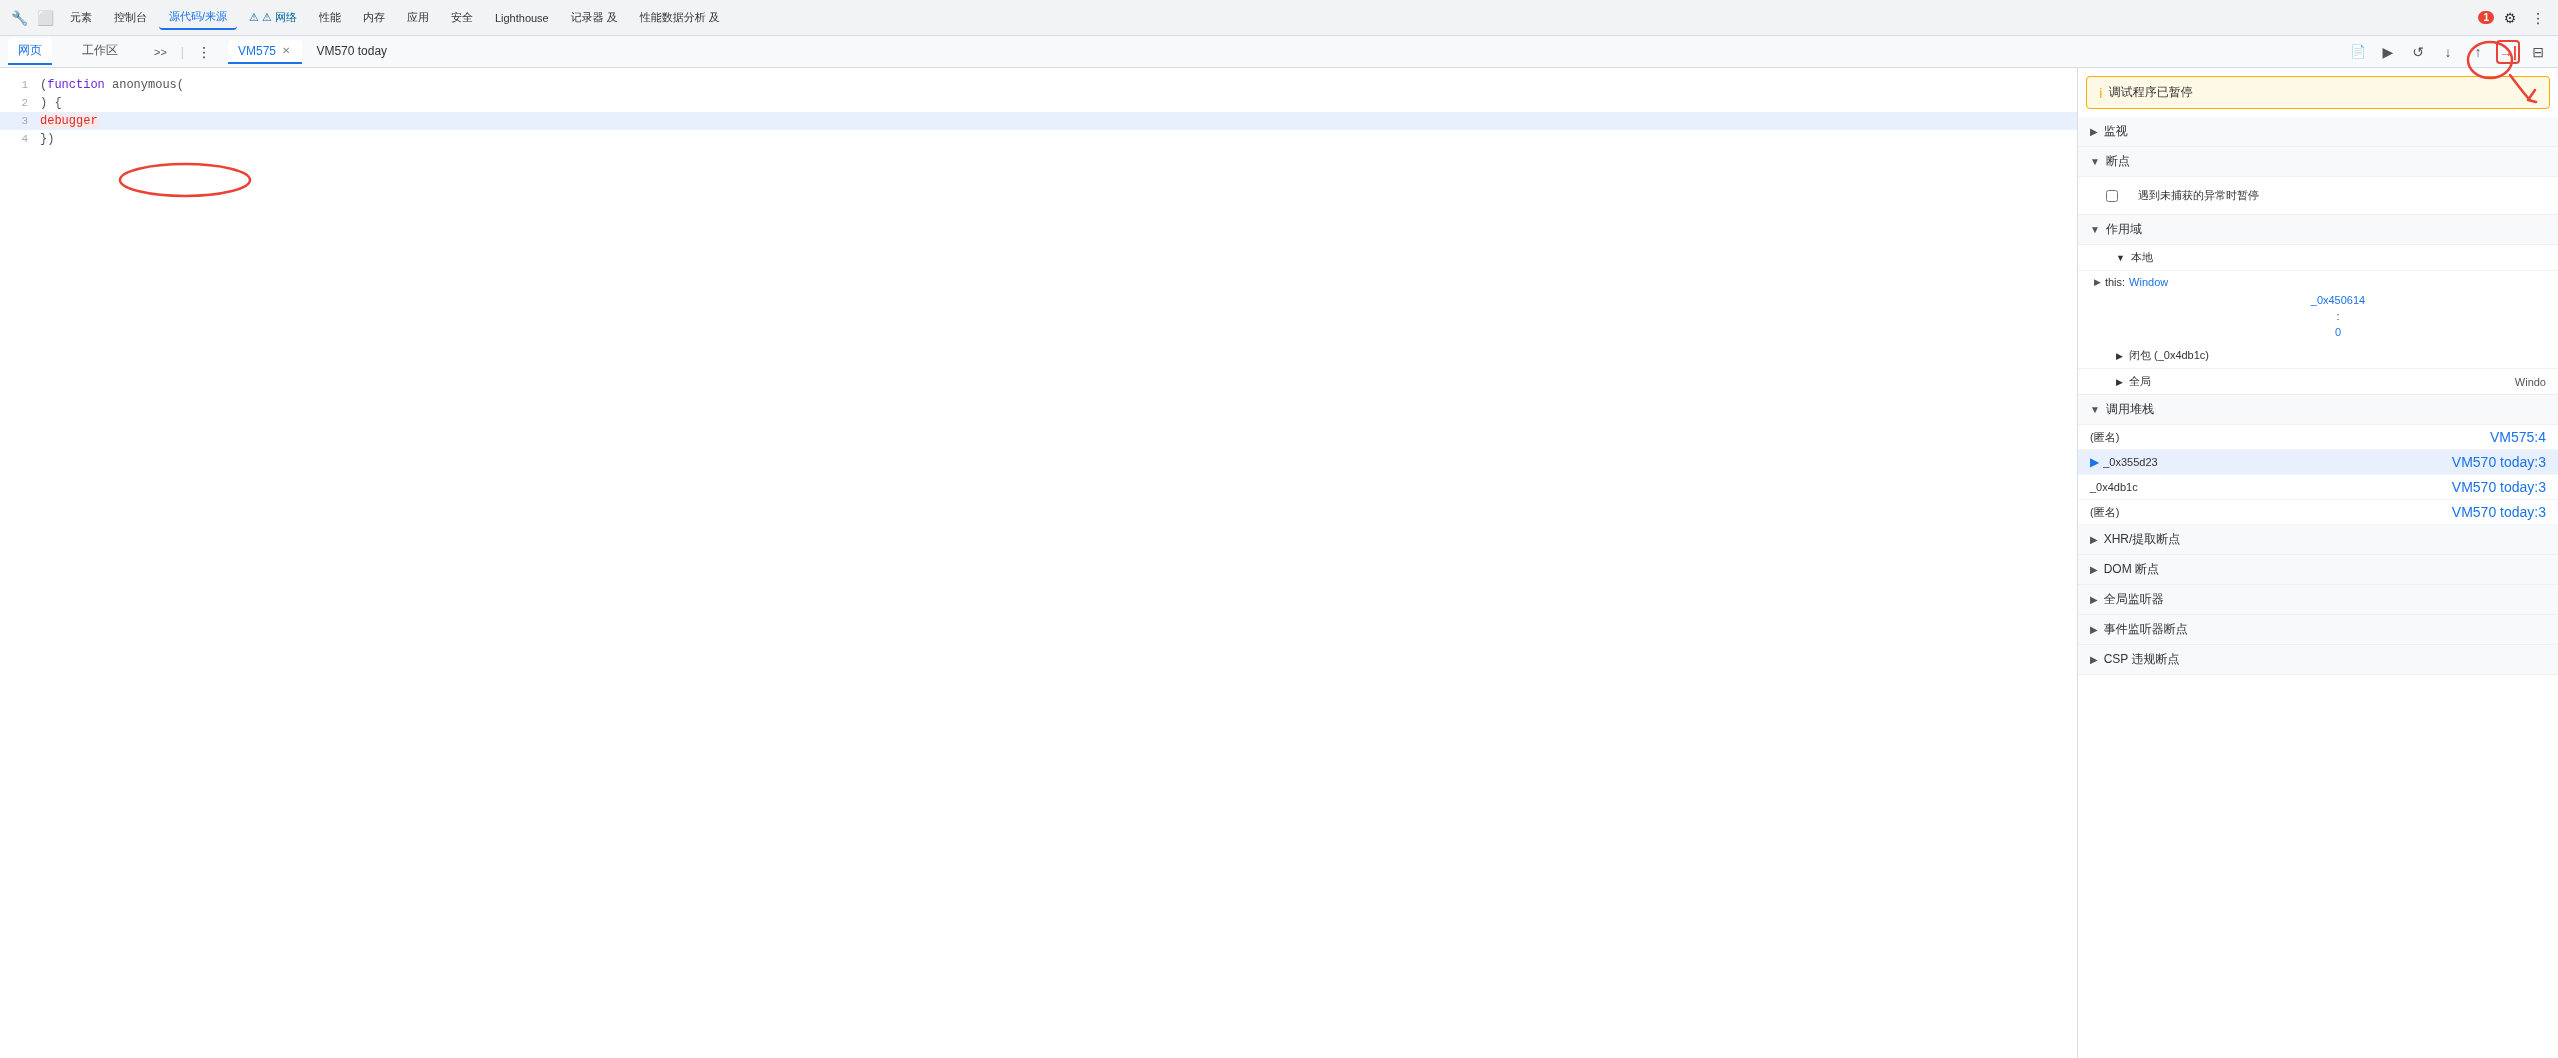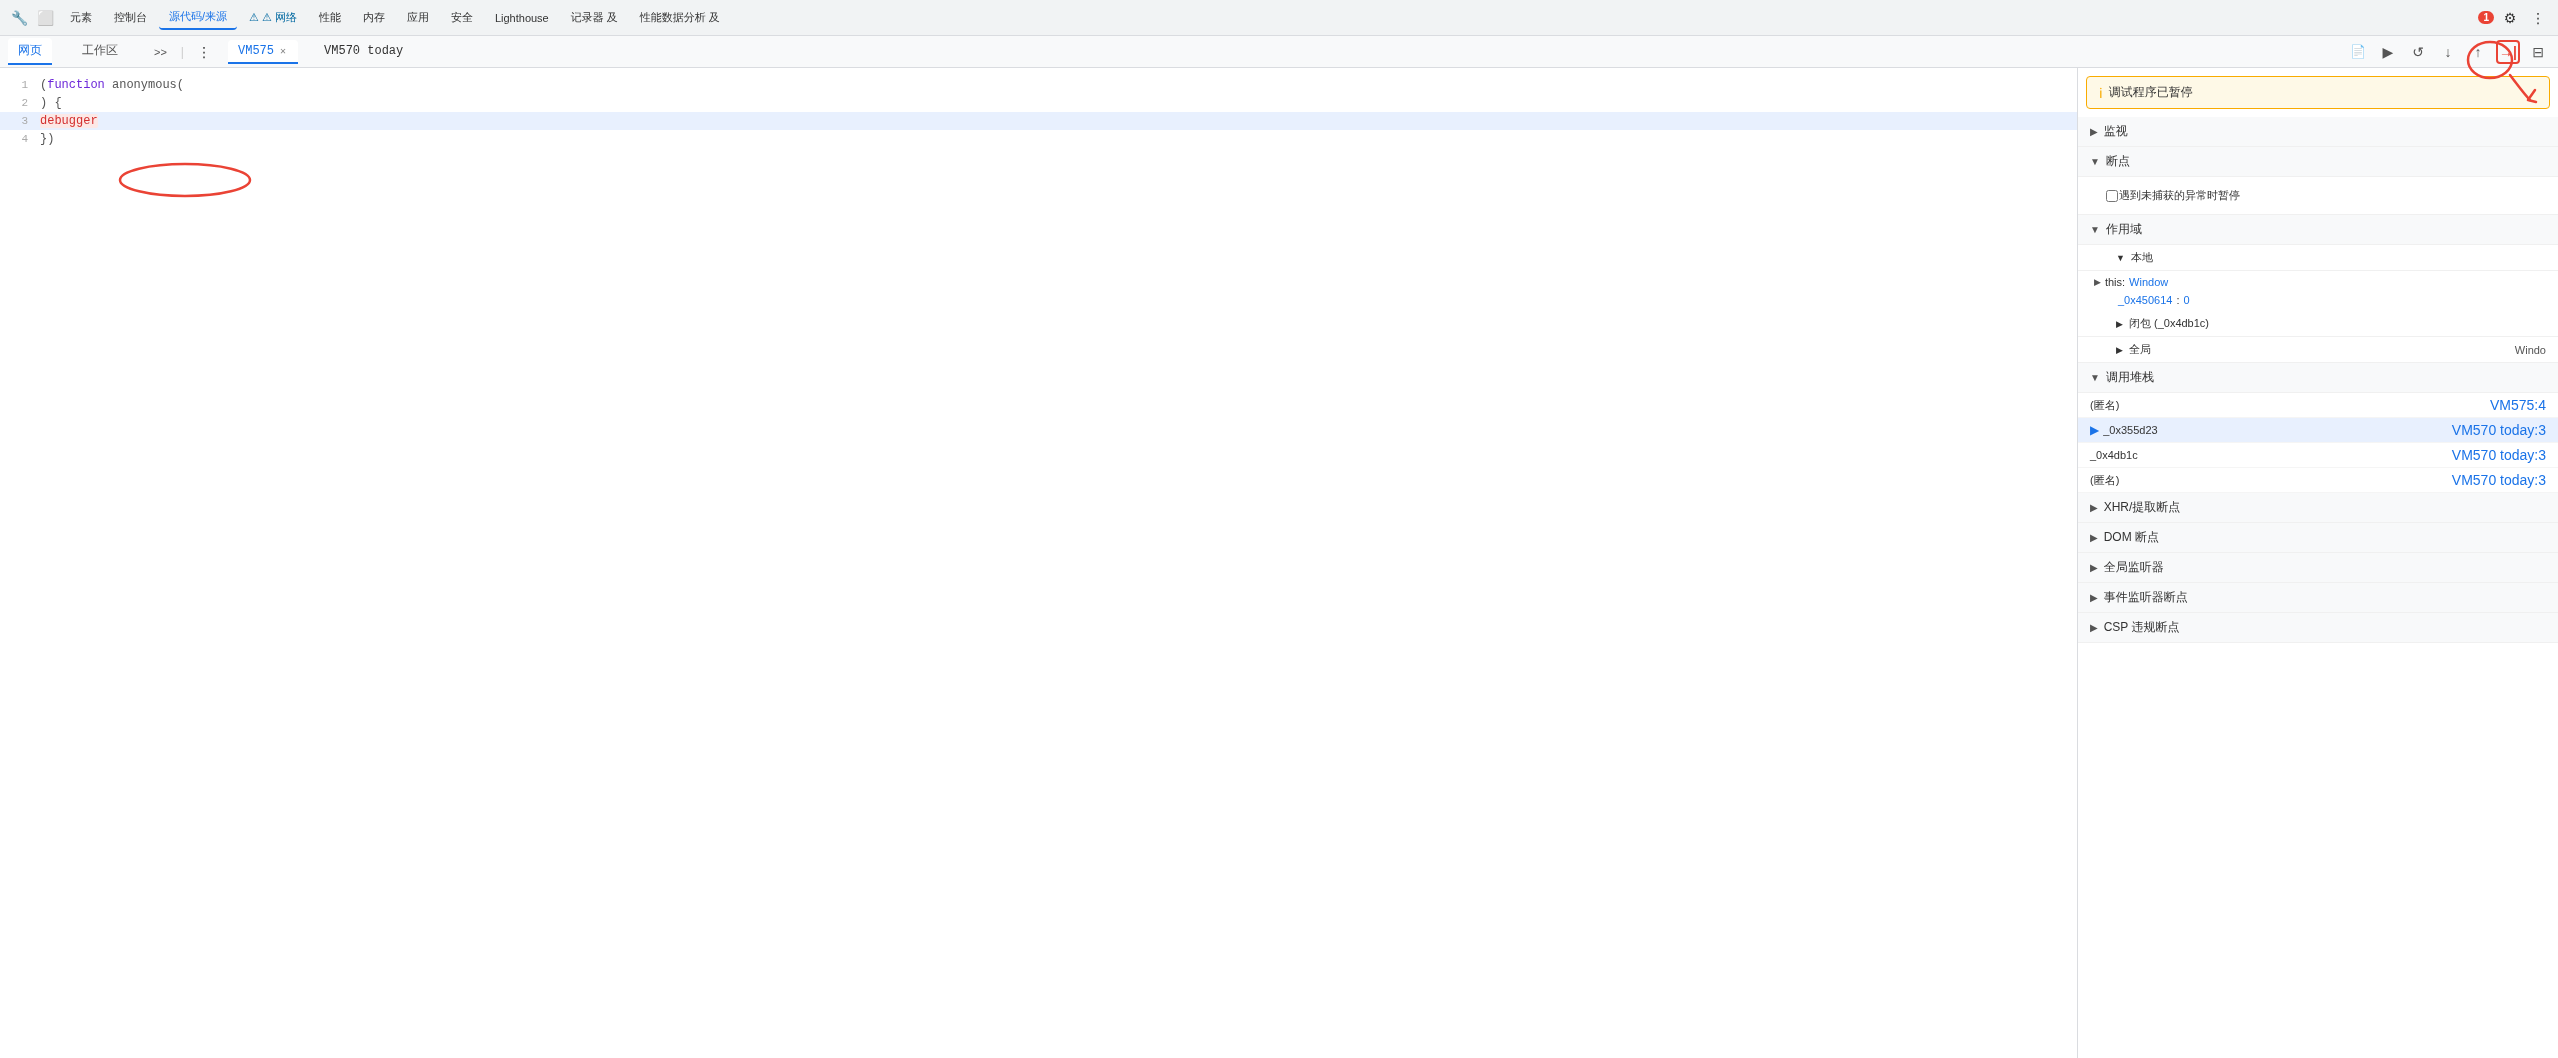--- a/index.html
+++ b/index.html
@@ -222,28 +222,28 @@
 
     .scope-item {
       display: flex;
       align-items: center;
       padding: 3px 0 3px 16px;
       font-size: 11px;
       gap: 4px;
       cursor: pointer;
     }
     .scope-item .arrow-right { color: #555; font-size: 9px; }
-    .scope-item.indented { padding-left: 32px; }
+    .scope-item.indented { padding-left: 32px; flex-direction: column; }
     .scope-value-blue { color: #1a73e8; }
     .scope-value-num { color: #1a73e8; }
 
     .breakpoint-checkbox {
       display: flex;
       align-items: center;
-      gap: 1px;
+      gap: 20px;
       padding: 5px 16px;
       font-size: 11px;
     }
     .breakpoint-checkbox input[type="checkbox"] {
       width: 12px; height: 12px;
       cursor: pointer;
     }
 
     .call-stack-item {
       display: flex;
@@ -308,21 +308,21 @@
       <span>网页</span>
     </span>
     <span class="tab">
       <span>工作区</span>
     </span>
     <span class="tab-more-btn">&gt;&gt;</span>
   </div>
   <span style="padding: 0 4px; color:#ccc">|</span>
   <span class="menu-icon">⋮</span>
 
-  <div style="display:flex;align-items:center;gap:16px;margin-left:8px;font-family:Liberation Mono, monospace;">
+  <div style="display:flex;align-items:center;gap:4px;margin-left:8px;">
     <div class="tab active">
       <span>VM575</span>
       <span class="close-btn">✕</span>
     </div>
     <div class="tab">
       <span>VM570 today</span>
     </div>
   </div>
 
   <div class="tabs-right debug-toolbar">

